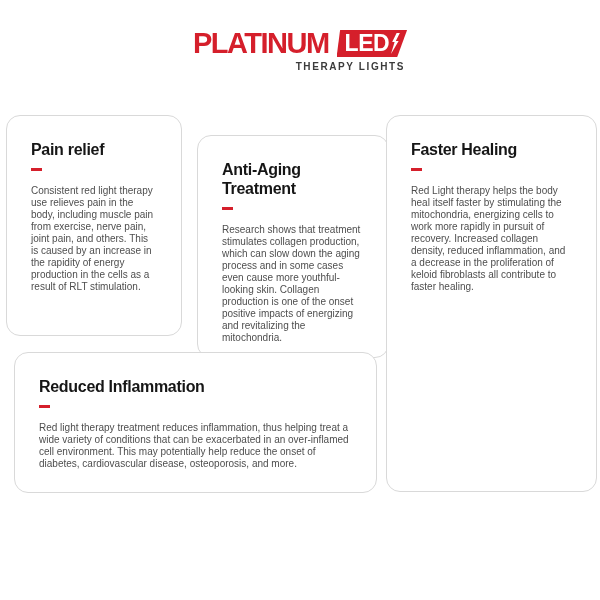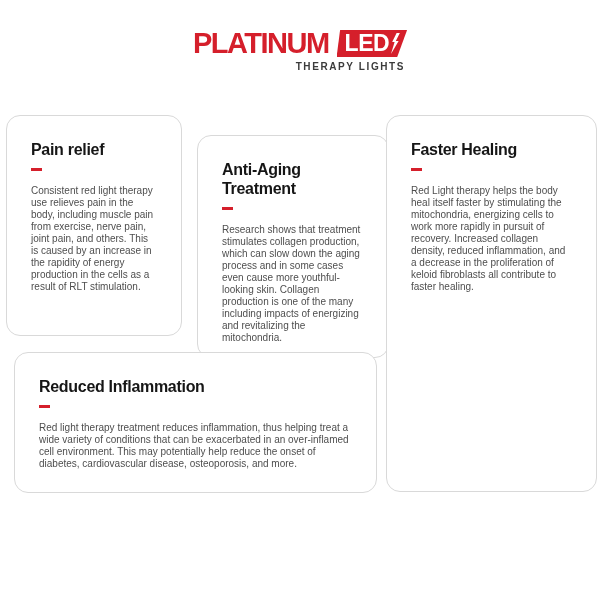--- a/index.html
+++ b/index.html
@@ -73,21 +73,21 @@
 
 <section class="card" id="card-pain-relief">
   <h2>Pain relief</h2>
   <div class="dash"></div>
   <p>Consistent red light therapy use relieves pain in the body, including muscle pain from exercise, nerve pain, joint pain, and others. This is caused by an increase in the rapidity of energy production in the cells as a result of RLT stimulation.</p>
 </section>
 
 <section class="card" id="card-anti-aging">
   <h2>Anti-Aging Treatment</h2>
   <div class="dash"></div>
-  <p>Research shows that treatment stimulates collagen production, which can slow down the aging process and in some cases even cause more youthful-looking skin. Collagen production is one of the many including impacts of energizing and revitalizing the mitochondria.</p>
+  <p>Research shows that treatment stimulates collagen production, which can slow down the aging process and in some cases even cause more youthful-looking skin. Collagen production is one of the onset positive impacts of energizing and revitalizing the mitochondria.</p>
 </section>
 
 <section class="card" id="card-faster-healing">
   <h2>Faster Healing</h2>
   <div class="dash"></div>
   <p>Red Light therapy helps the body heal itself faster by stimulating the mitochondria, energizing cells to work more rapidly in pursuit of recovery. Increased collagen density, reduced inflammation, and a decrease in the proliferation of keloid fibroblasts all contribute to faster healing.</p>
 </section>
 
 <section class="card" id="card-reduced-inflammation">
   <h2>Reduced Inflammation</h2>

